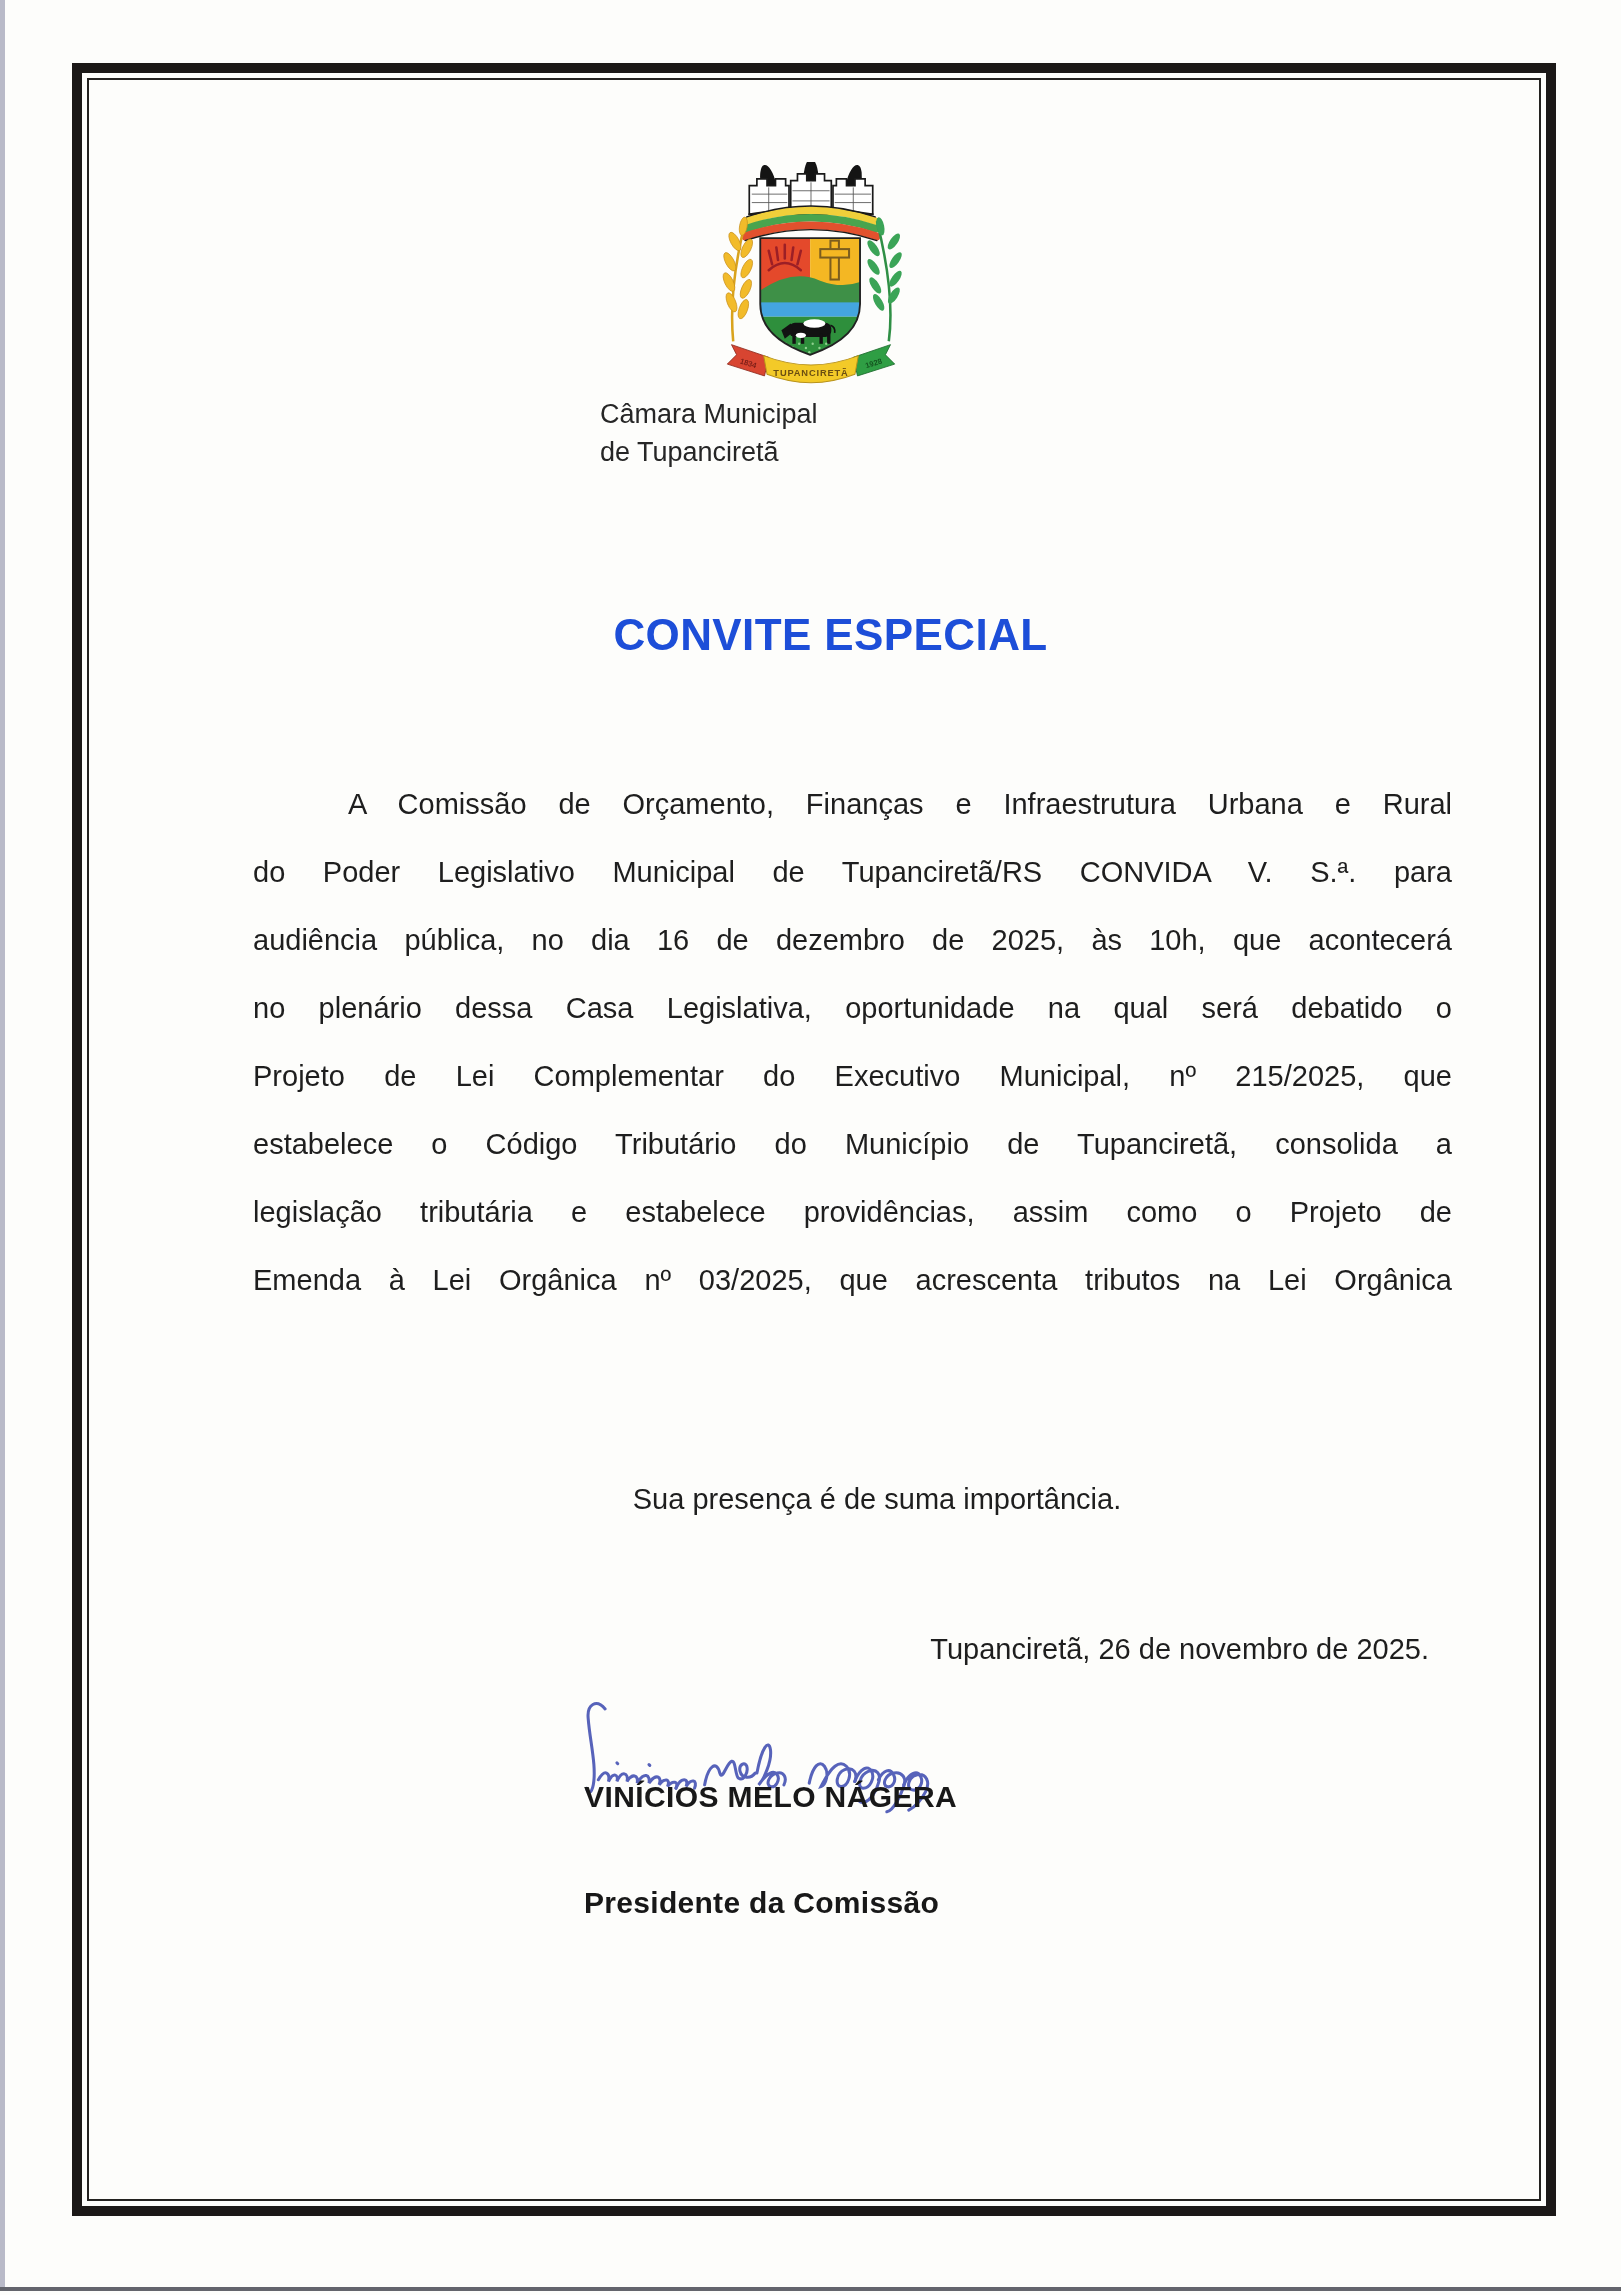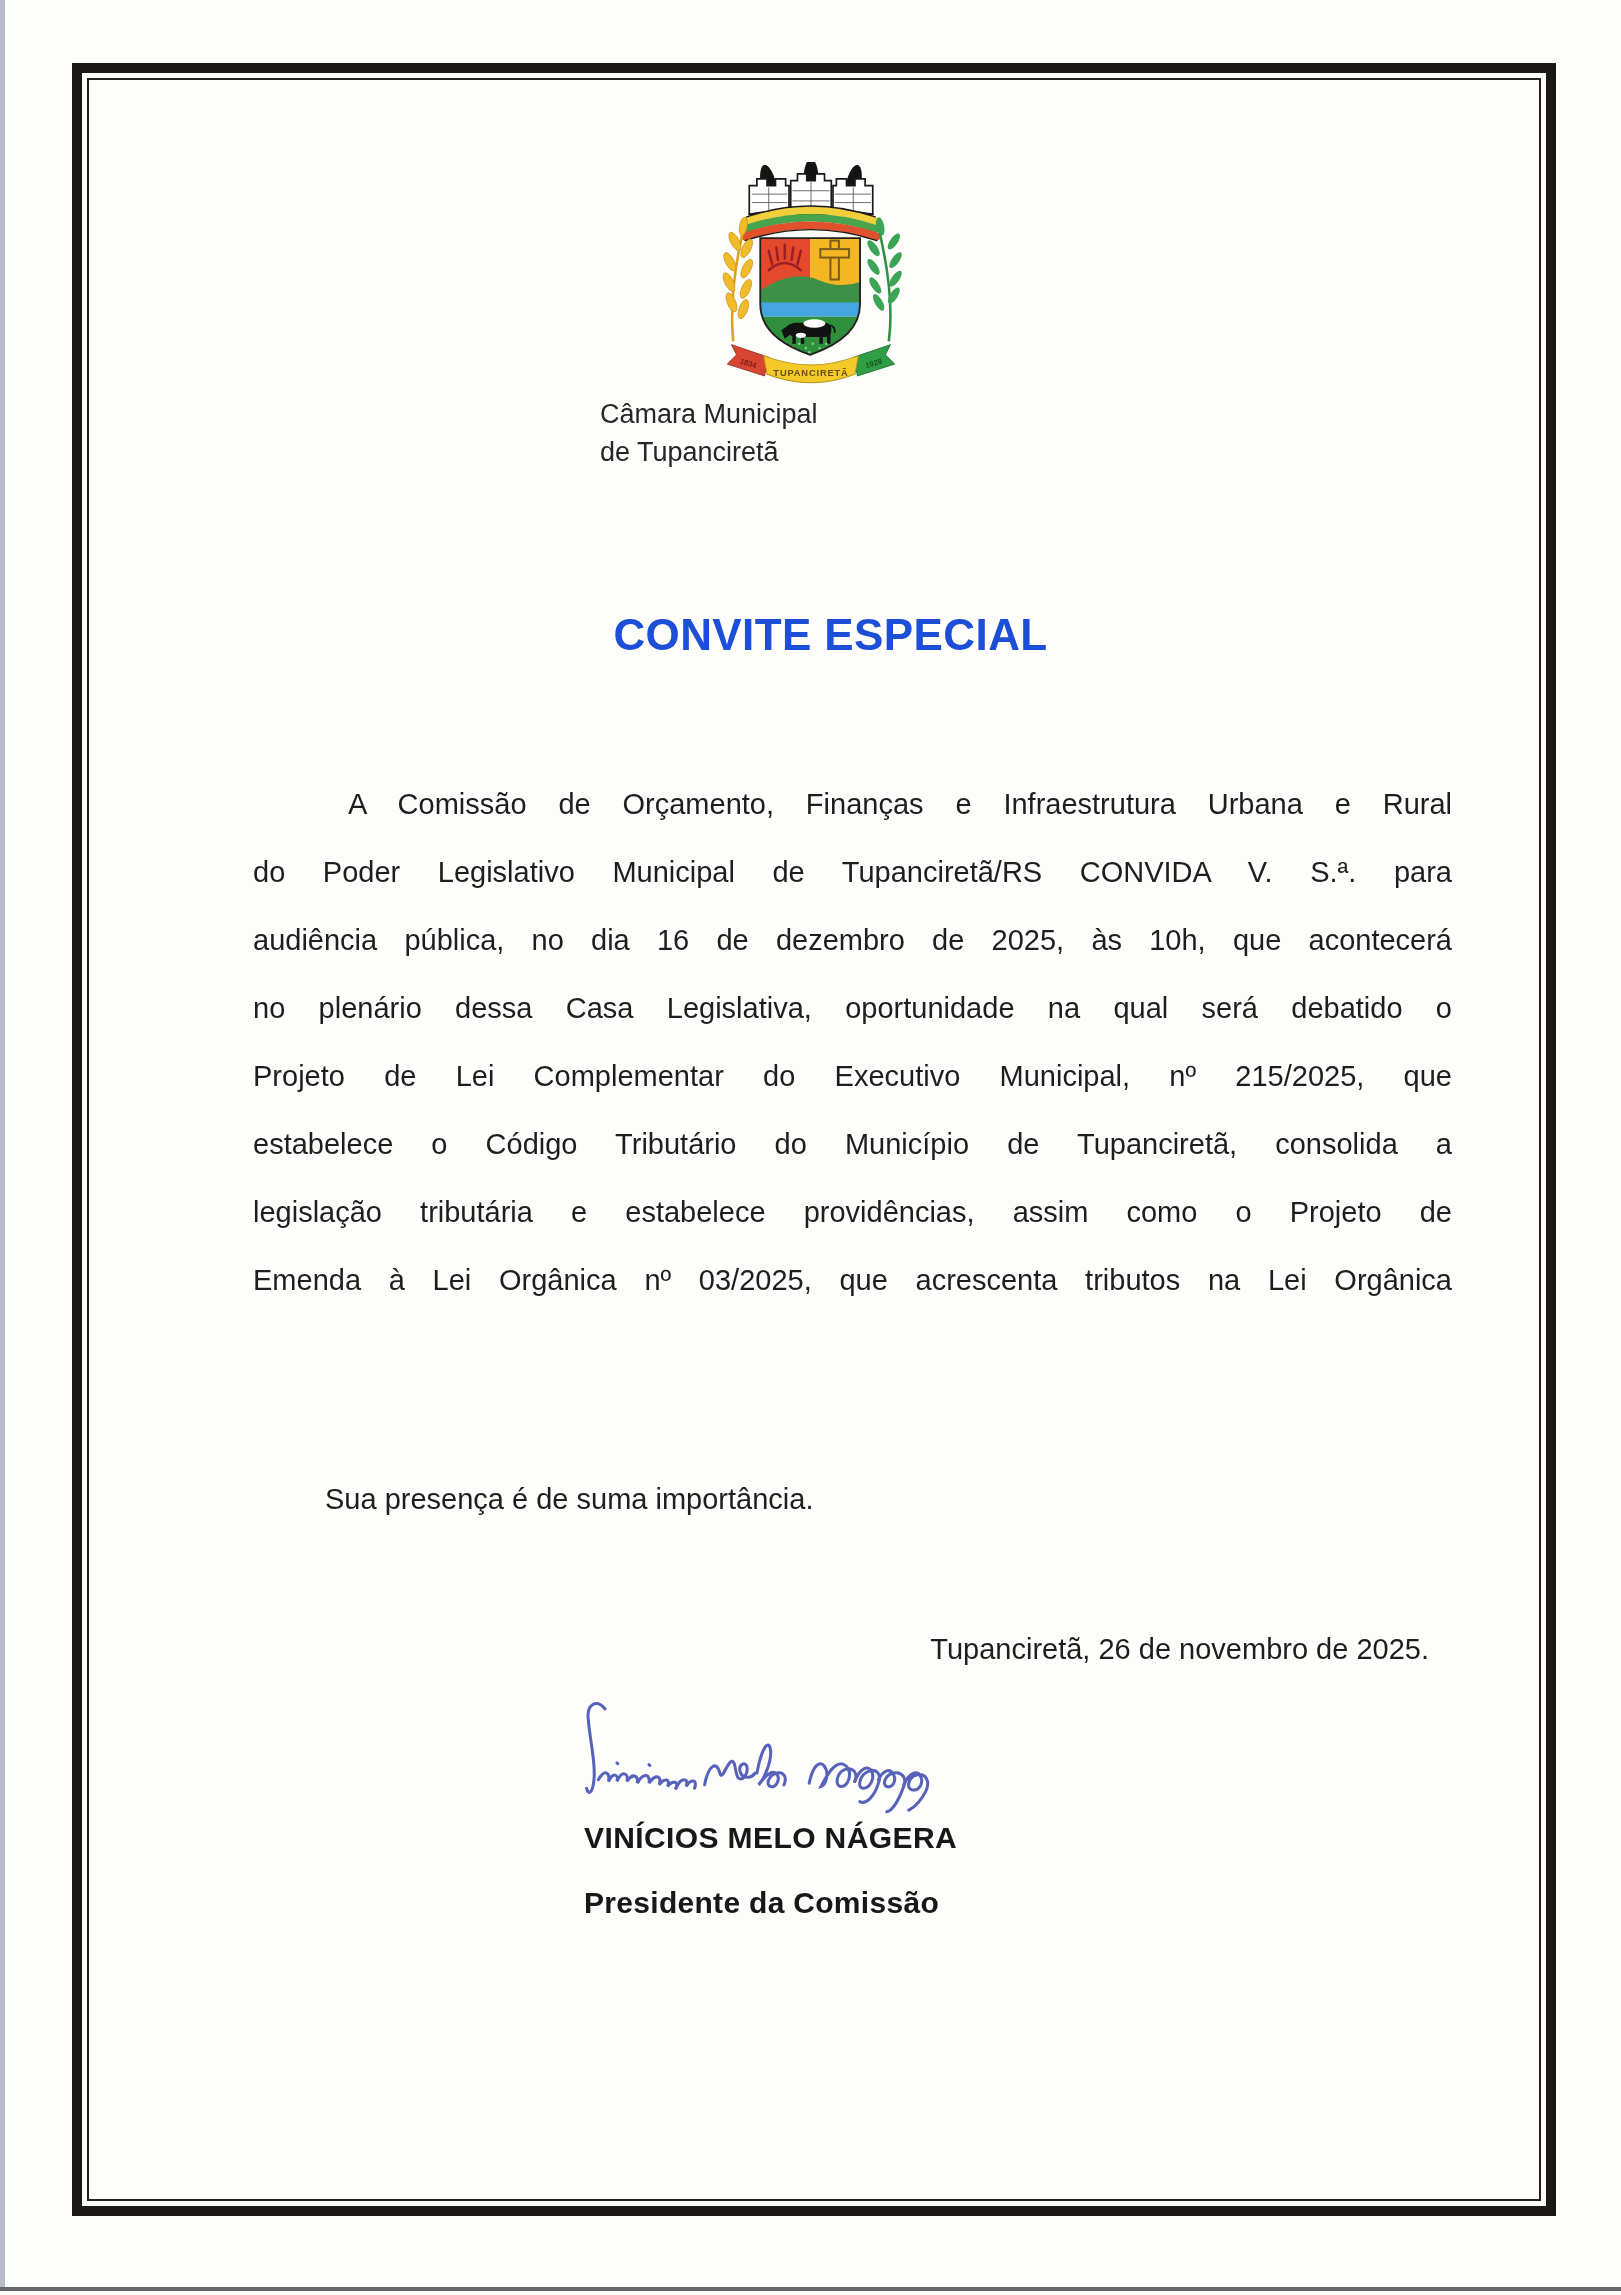--- a/index.html
+++ b/index.html
@@ -50,34 +50,33 @@
   .body-par{
     position:absolute;left:230px;top:770px;width:1199px;
     font-size:29px;line-height:68px;color:#1e1e1e;margin-left:23px;
   }
   .jline{text-align:justify;text-align-last:justify;}
   .jline.first{padding-left:95px;}
   .lline{text-align:left;}
   .closing{
     position:absolute;left:230px;top:1465px;width:1199px;
     padding-left:95px;box-sizing:border-box;
-    font-size:29px;line-height:68px;color:#1e1e1e;text-align:left;
+    font-size:29px;line-height:68px;color:#1e1e1e;text-align:center;
   }
   .dateline{
     position:absolute;left:230px;top:1615px;width:1199px;
     font-size:29px;line-height:68px;color:#1e1e1e;text-align:right;
   }
   .signature-svg{
     position:absolute;left:568px;top:1685px;width:388px;height:144px;
   }
   .sig-name{
     position:absolute;left:584px;top:1777px;
     font-size:30px;font-weight:bold;color:#181818;line-height:39px;
     letter-spacing:0.4px;
-    margin-top:41px;
   }
   .sig-role{
     position:absolute;left:584px;top:1846px;
     font-size:30px;font-weight:bold;color:#181818;line-height:39px;
     letter-spacing:0.3px;
     margin-top:37px;
   }
 </style>
 </head>
 <body>

